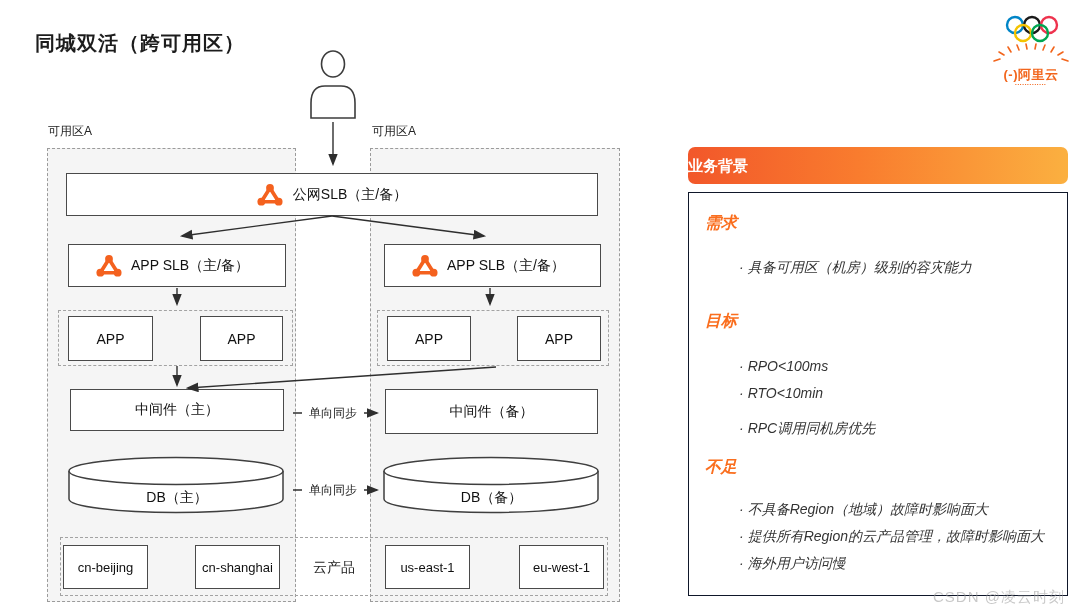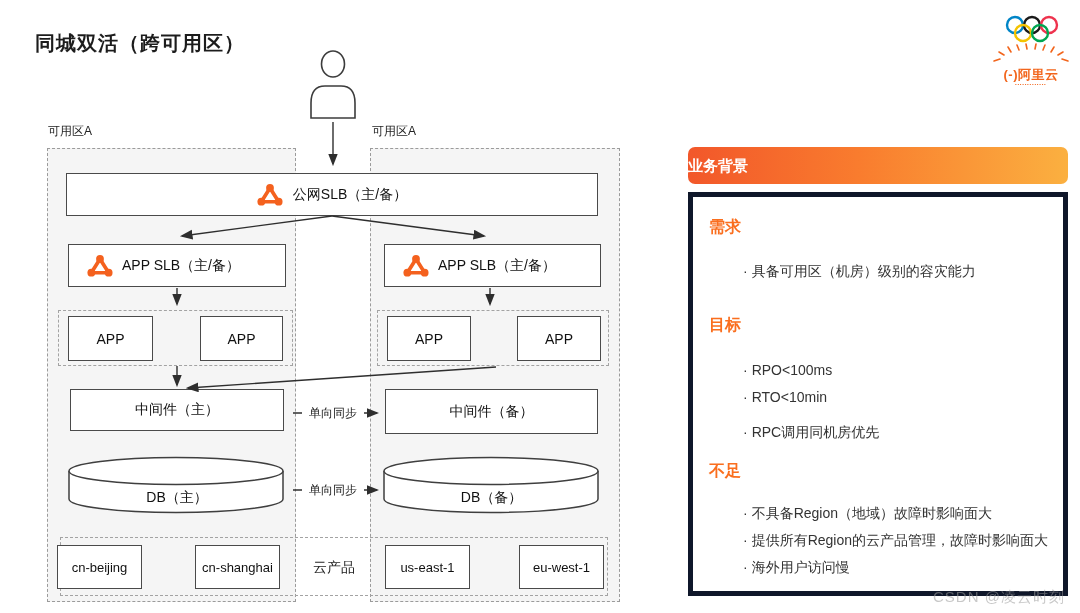--- a/index.html
+++ b/index.html
@@ -3,33 +3,33 @@
 <meta charset="utf-8">
 <style>
   html,body{margin:0;padding:0;background:#fff;}
   #stage{position:relative;width:1080px;height:613px;background:#ffffff;overflow:hidden;
          font-family:"Liberation Sans","DejaVu Sans",sans-serif;color:#1a1a1a;}
   .abs{position:absolute;box-sizing:border-box;}
   .zone{background:#f5f5f5;border:1px dashed #9b9b9b;}
   .dashedbox{border:1px dashed #a3a3a3;background:transparent;z-index:2;}
   .node{background:#fff;border:1.5px solid #4a4a4a;display:flex;align-items:center;
         justify-content:center;font-size:14px;color:#111;z-index:3;}
-  .node.lefty{justify-content:flex-start;padding-left:18px;gap:9px;}
+  .node.lefty{justify-content:flex-start;padding-left:27px;gap:9px;}
   .node.slbmain{gap:10px;}
   .zlabel{font-size:12px;color:#222;z-index:2;}
   #page-title{font-size:20px;font-weight:bold;color:#1c1c1c;letter-spacing:1px;}
   #arrow-layer{position:absolute;left:0;top:0;z-index:4;pointer-events:none;}
   .synclabel{background:#fff;font-size:12px;color:#222;text-align:center;z-index:5;
              line-height:16px;height:16px;}
   .dbtext{z-index:5;text-align:center;font-size:14px;color:#111;}
   .cloudtext{z-index:5;text-align:center;font-size:14px;color:#222;}
   
   #panel-header{background:linear-gradient(90deg,#f2572a 0%,#f97c2e 45%,#fbb040 100%);
       color:#fff;font-size:15px;font-weight:bold;line-height:37px;z-index:3;border-radius:7px;}
-  #panel-card{background:#fff;border:5px solid #0f172a;z-index:2;}
+  #panel-card{background:#fff;border:1px solid #0f172a;z-index:2;font-style:italic;}
   .sec-heading{position:absolute;left:16px;font-size:16px;font-weight:bold;color:#fa6e1e;}
   .bullet-line{position:absolute;left:50px;font-size:14px;color:#333;white-space:nowrap;}
   .bullet-line .dot{margin-right:4px;}
   #watermark{font-size:15px;color:#9c9c9c;opacity:0.55;z-index:6;letter-spacing:1px;}
   
   #logo{width:86px;text-align:center;z-index:3;}
   #logo-brand{font-size:13px;font-weight:bold;color:#f2651c;line-height:14px;letter-spacing:0.5px;}
   #logo-tagline{font-size:4px;color:#f2651c;line-height:6px;letter-spacing:1px;overflow:hidden;}
 </style>
 </head>
@@ -123,21 +123,21 @@
     <span>中间件（备）</span>
     </div>
 
   <div class="abs synclabel syncmw synclabel" style="left:302px;top:405px;width:62px;">单向同步</div>
   <div class="abs synclabel" style="left:302px;top:482px;width:62px;">单向同步</div>
 
   <div class="abs dbtext" style="left:70px;top:489px;width:214px;">DB（主）</div>
   <div class="abs dbtext" style="left:385px;top:489px;width:213px;">DB（备）</div>
 
   <div class="abs dashedbox" style="left:60px;top:537px;width:548px;height:59px;"></div>
-  <div class="abs node" style="left:57px;top:545px;width:85px;height:44px;">
+  <div class="abs node" style="left:63px;top:545px;width:85px;height:44px;">
     <span style="font-size:13px;">cn-beijing</span>
     </div>
   <div class="abs node" style="left:195px;top:545px;width:85px;height:44px;">
     <span style="font-size:13px;">cn-shanghai</span>
     </div>
   <div class="abs cloudtext" style="left:300px;top:559px;width:68px;">云产品</div>
   <div class="abs node" style="left:385px;top:545px;width:85px;height:44px;">
     <span style="font-size:13px;">us-east-1</span>
     </div>
   <div class="abs node" style="left:519px;top:545px;width:85px;height:44px;">

